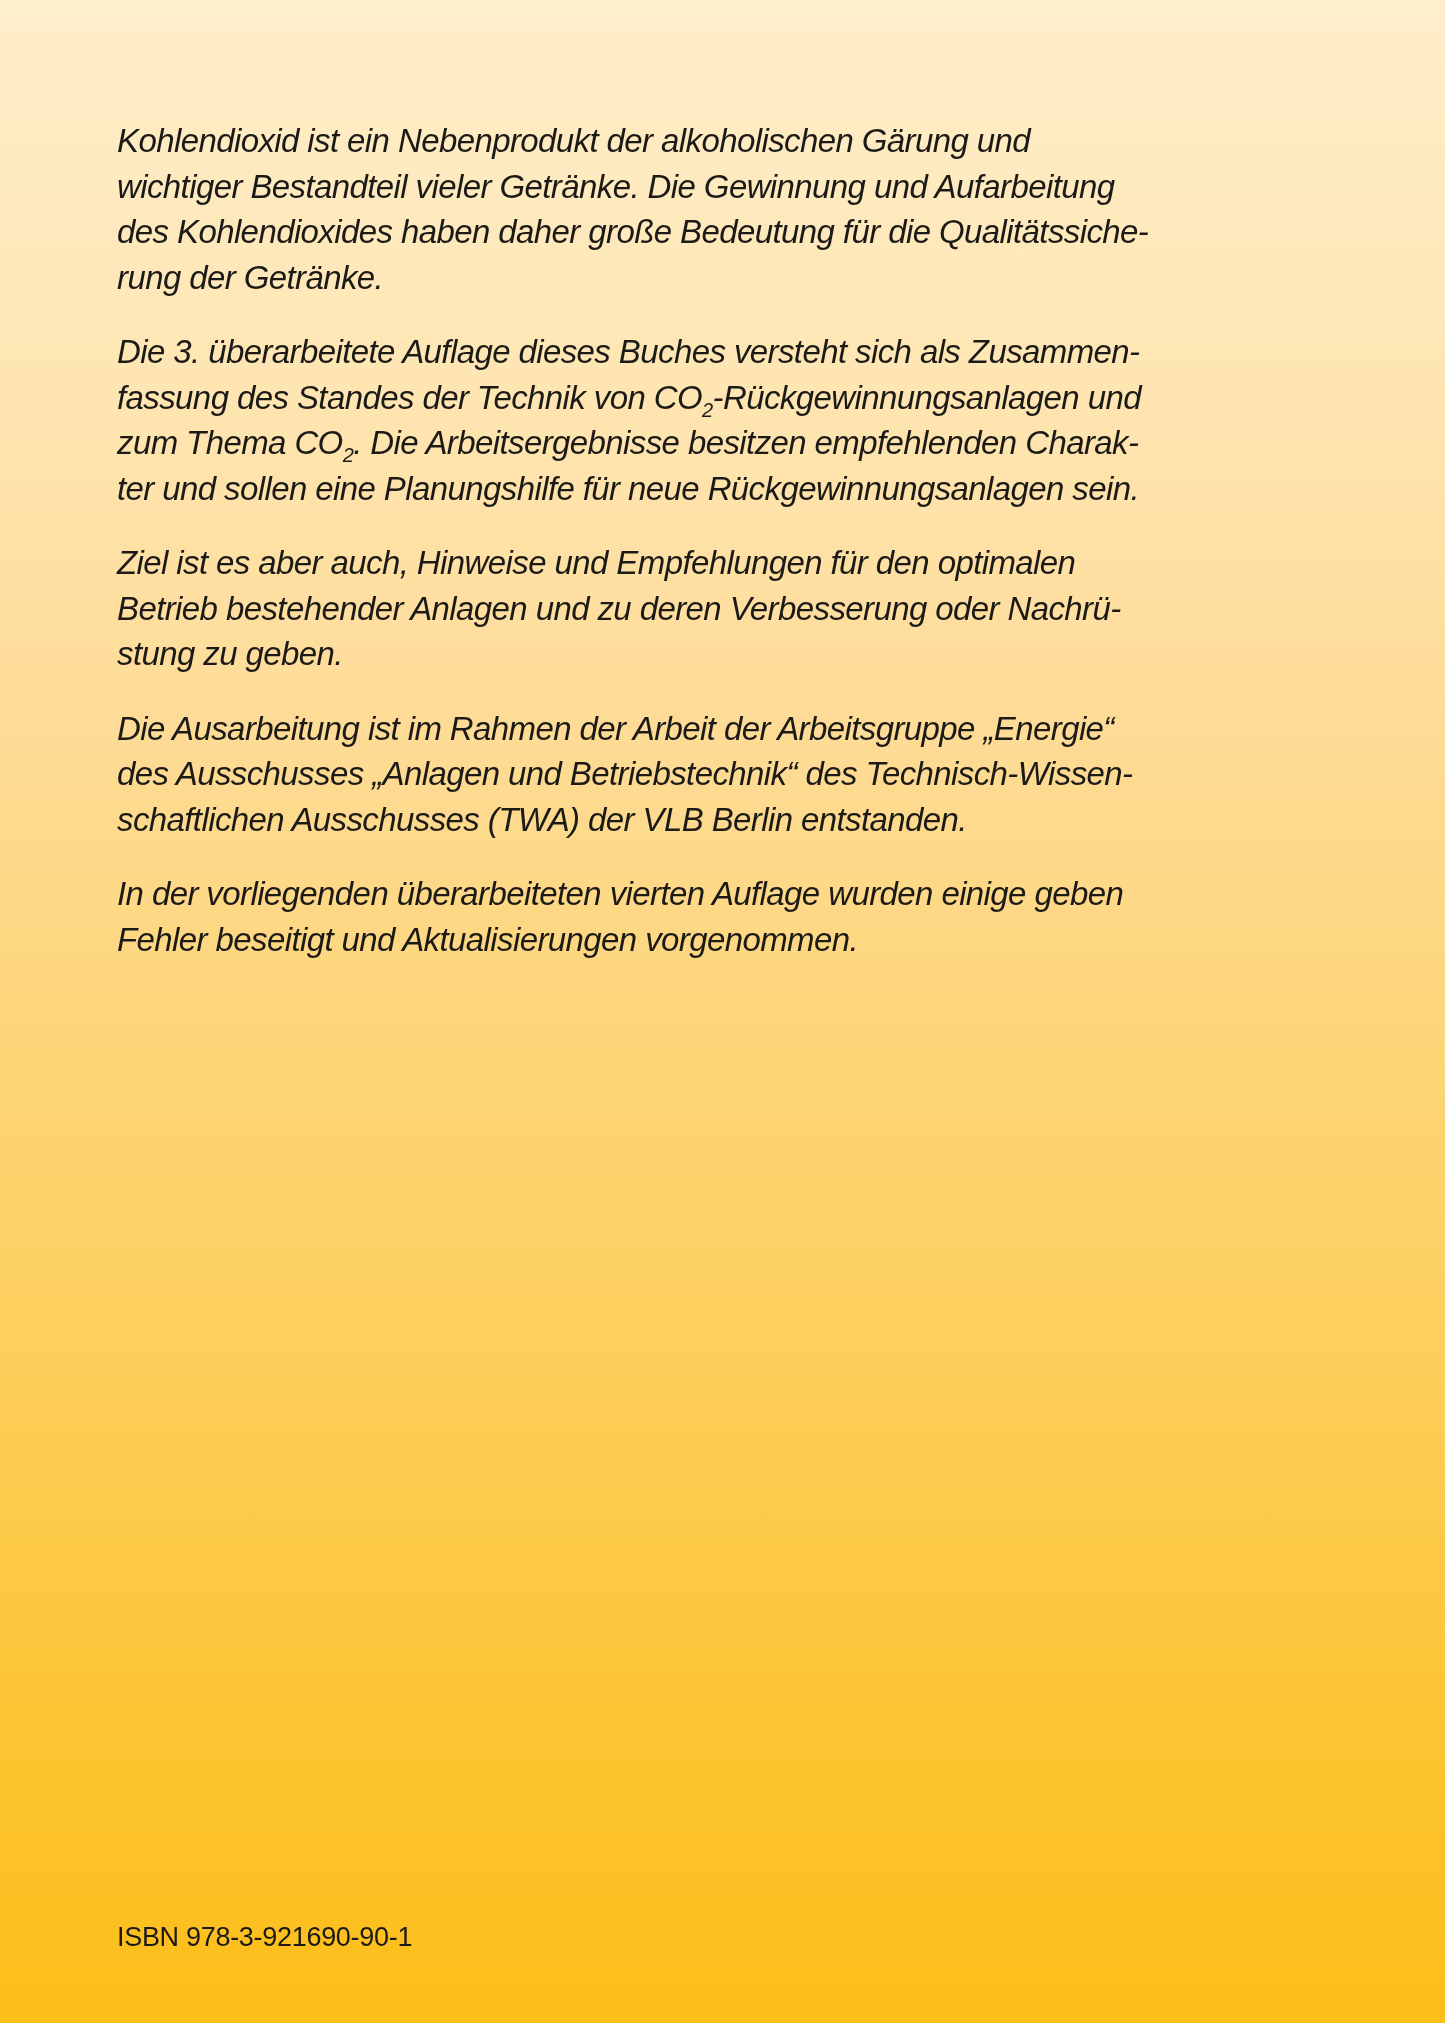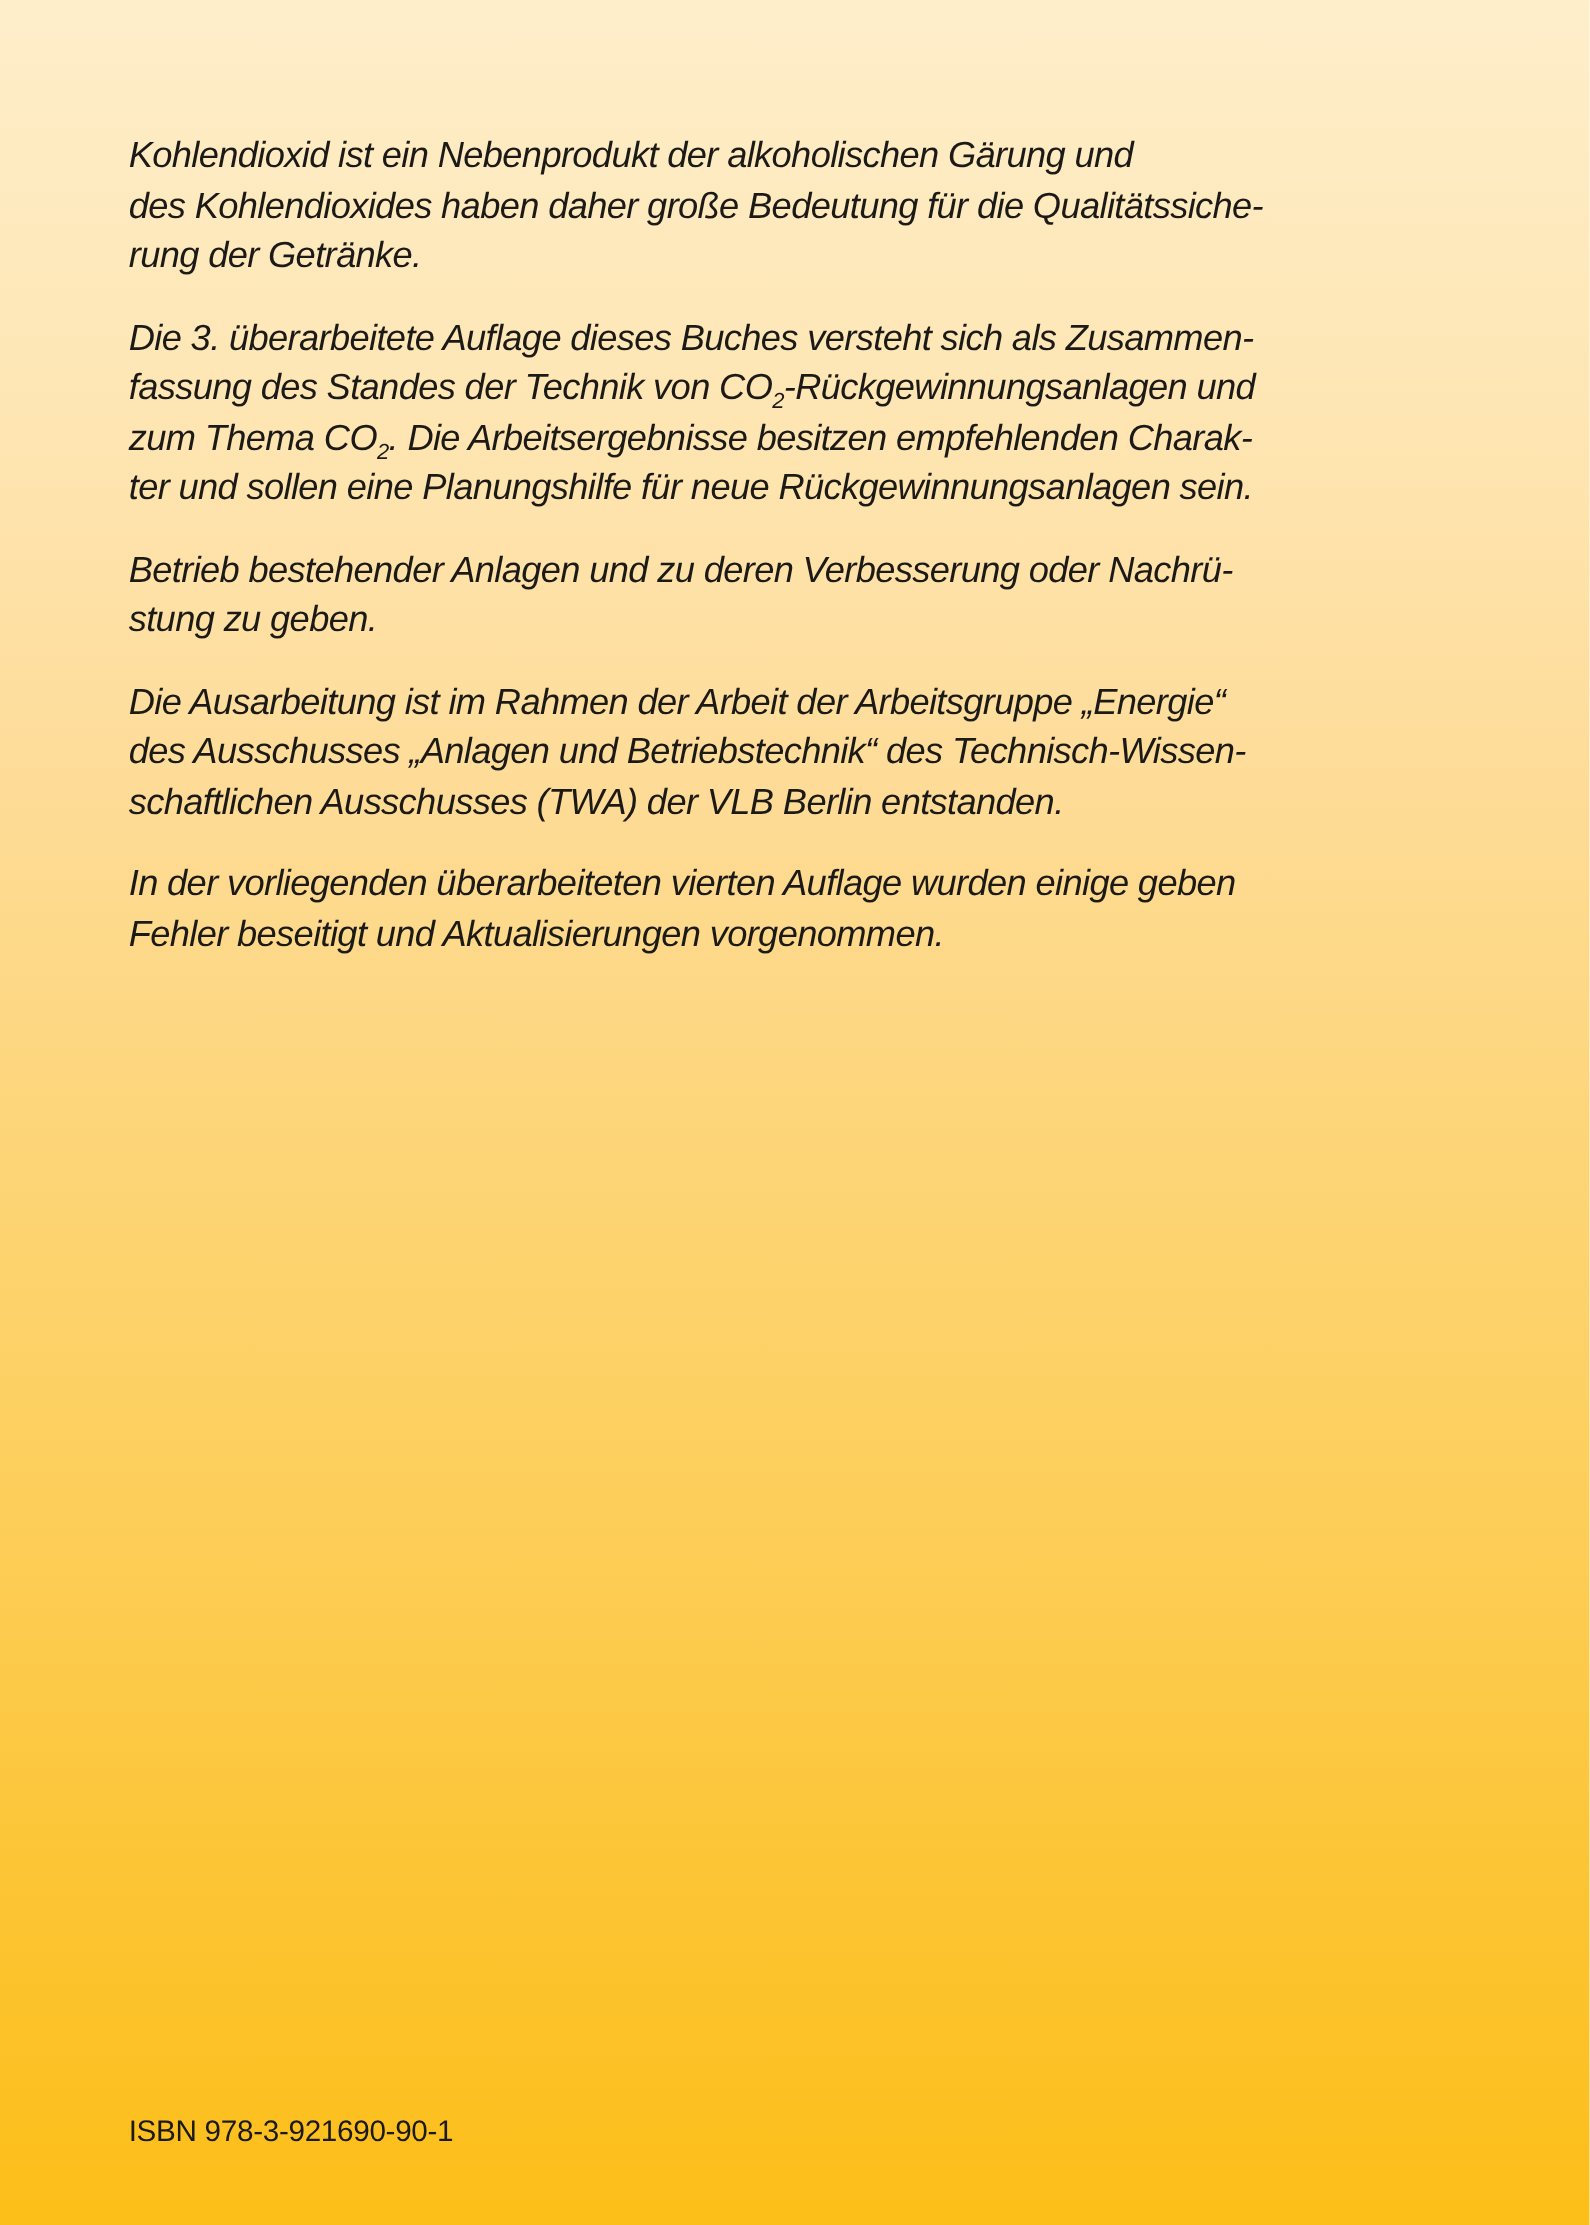--- a/index.html
+++ b/index.html
@@ -61,32 +61,34 @@
     }
   </style>
 </head>
 <body>
 
 <div class="back-cover">
   <div class="blurb">
 
     <p class="para">
       <span class="line">Kohlendioxid ist ein Nebenprodukt der alkoholischen Gärung und</span>
+      <span class="line">wichtiger Bestandteil vieler Getränke. Die Gewinnung und Aufarbeitung</span>
       <span class="line">des Kohlendioxides haben daher große Bedeutung für die Qualitätssiche-</span>
       <span class="line">rung der Getränke.</span>
     </p>
 
     <p class="para">
       <span class="line">Die 3. überarbeitete Auflage dieses Buches versteht sich als Zusammen-</span>
       <span class="line"><span>fassung des Standes der Technik von CO</span><sub class="co2-sub">2</sub><span>-Rückgewinnungsanlagen und</span></span>
       <span class="line"><span>zum Thema CO</span><sub class="co2-sub">2</sub><span>. Die Arbeitsergebnisse besitzen empfehlenden Charak-</span></span>
       <span class="line">ter und sollen eine Planungshilfe für neue Rückgewinnungsanlagen sein.</span>
     </p>
 
     <p class="para">
+      <span class="line">Ziel ist es aber auch, Hinweise und Empfehlungen für den optimalen</span>
       <span class="line">Betrieb bestehender Anlagen und zu deren Verbesserung oder Nachrü-</span>
       <span class="line">stung zu geben.</span>
     </p>
 
     <p class="para">
       <span class="line">Die Ausarbeitung ist im Rahmen der Arbeit der Arbeitsgruppe „Energie“</span>
       <span class="line">des Ausschusses „Anlagen und Betriebstechnik“ des Technisch-Wissen-</span>
       <span class="line">schaftlichen Ausschusses (TWA) der VLB Berlin entstanden.</span>
     </p>
 

